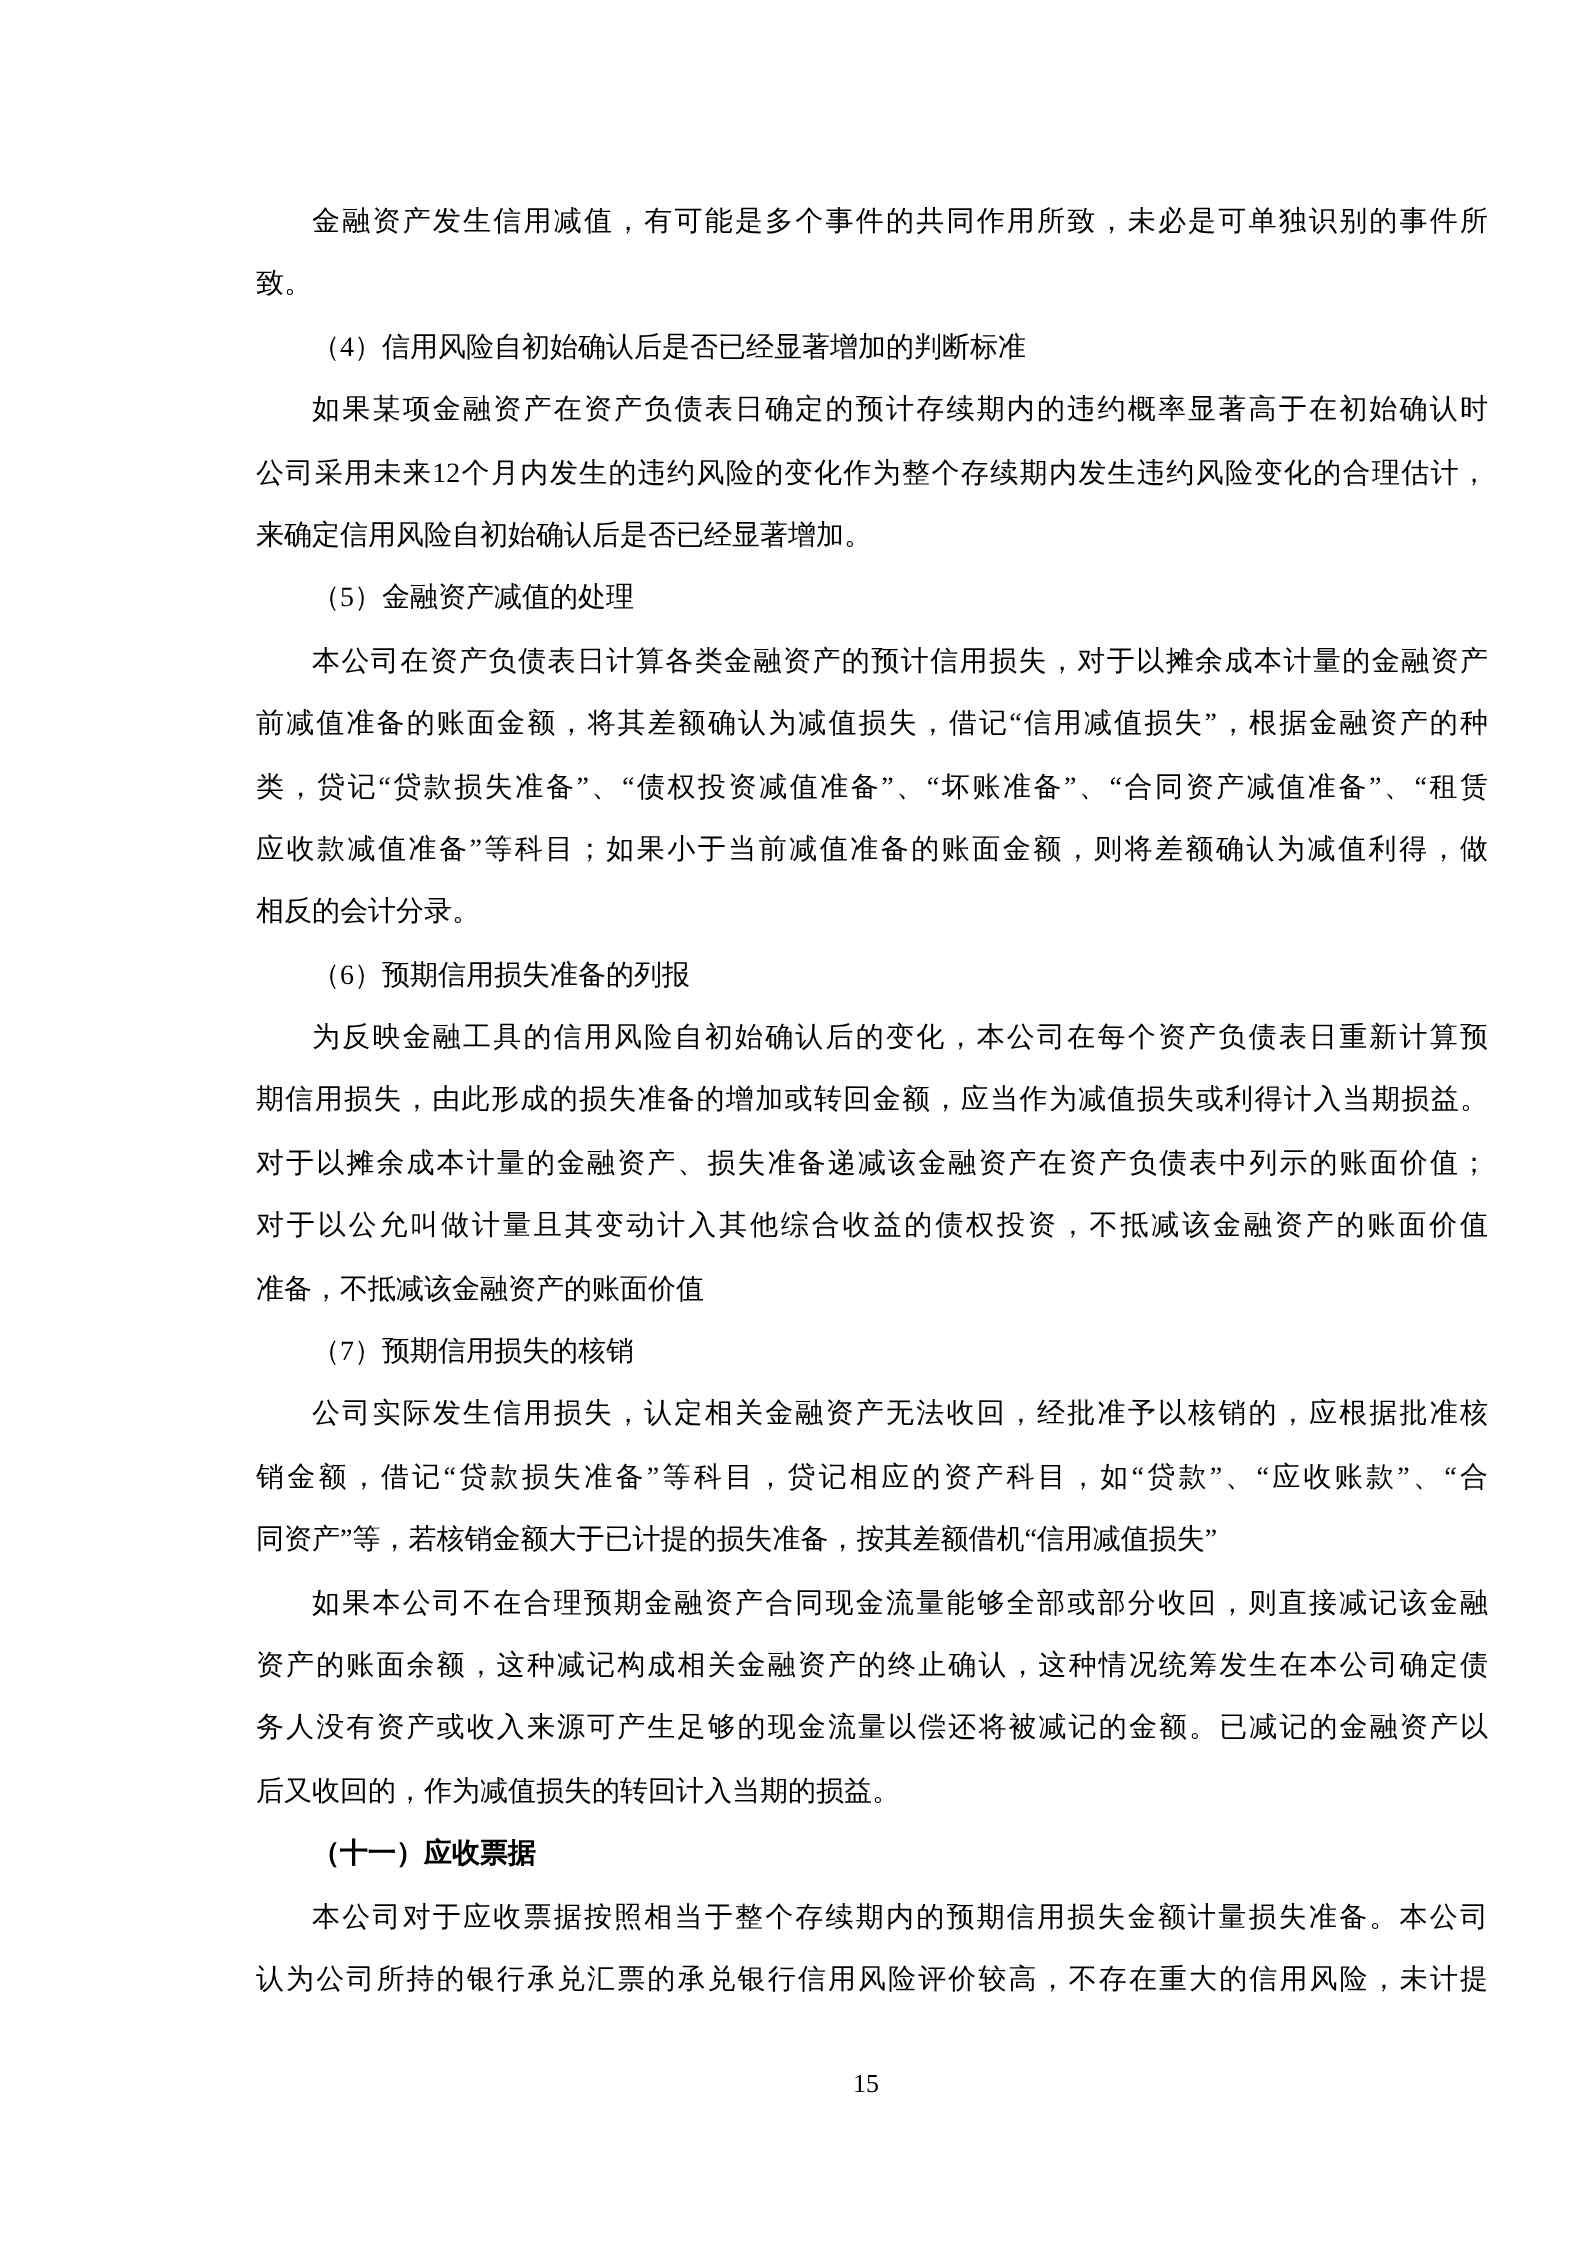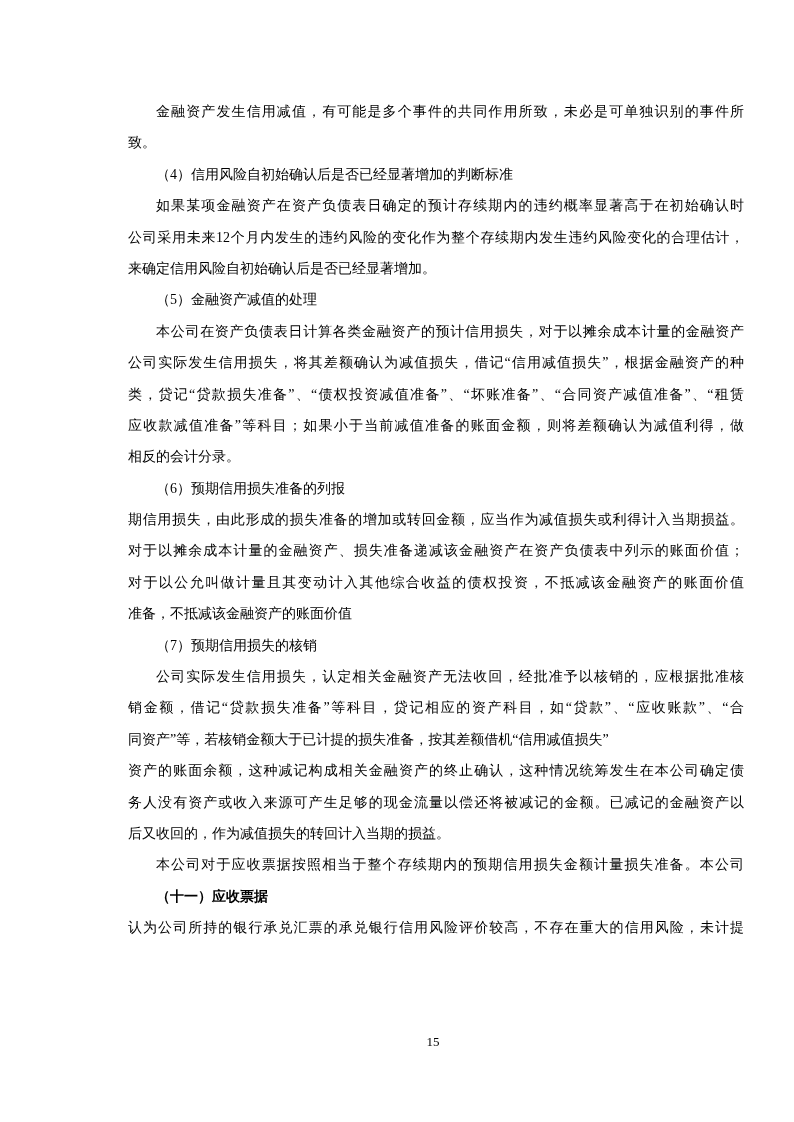--- a/index.html
+++ b/index.html
@@ -55,34 +55,36 @@
 <div class="page">
   <div class="content">
       <div class="line indent justify">金融资产发生信用减值，有可能是多个事件的共同作用所致，未必是可单独识别的事件所</div>
       <div class="line">致。</div>
       <div class="line indent">（4）信用风险自初始确认后是否已经显著增加的判断标准</div>
       <div class="line indent justify">如果某项金融资产在资产负债表日确定的预计存续期内的违约概率显著高于在初始确认时</div>
       <div class="line justify">公司采用未来12个月内发生的违约风险的变化作为整个存续期内发生违约风险变化的合理估计，</div>
       <div class="line">来确定信用风险自初始确认后是否已经显著增加。</div>
       <div class="line indent">（5）金融资产减值的处理</div>
       <div class="line indent justify">本公司在资产负债表日计算各类金融资产的预计信用损失，对于以摊余成本计量的金融资产</div>
-      <div class="line justify">公司实际发生信用损失，将其差额确认为减值损失，借记“信用减值损失”，根据金融资产的种</div>
+      <div class="line justify">前减值准备的账面金额，将其差额确认为减值损失，借记“信用减值损失”，根据金融资产的种</div>
       <div class="line justify">类，贷记“贷款损失准备”、“债权投资减值准备”、“坏账准备”、“合同资产减值准备”、“租赁</div>
       <div class="line justify">应收款减值准备”等科目；如果小于当前减值准备的账面金额，则将差额确认为减值利得，做</div>
       <div class="line">相反的会计分录。</div>
       <div class="line indent">（6）预期信用损失准备的列报</div>
+      <div class="line indent justify">为反映金融工具的信用风险自初始确认后的变化，本公司在每个资产负债表日重新计算预</div>
       <div class="line justify">期信用损失，由此形成的损失准备的增加或转回金额，应当作为减值损失或利得计入当期损益。</div>
       <div class="line justify">对于以摊余成本计量的金融资产、损失准备递减该金融资产在资产负债表中列示的账面价值；</div>
       <div class="line justify">对于以公允叫做计量且其变动计入其他综合收益的债权投资，不抵减该金融资产的账面价值</div>
       <div class="line">准备，不抵减该金融资产的账面价值</div>
       <div class="line indent">（7）预期信用损失的核销</div>
       <div class="line indent justify">公司实际发生信用损失，认定相关金融资产无法收回，经批准予以核销的，应根据批准核</div>
       <div class="line justify">销金额，借记“贷款损失准备”等科目，贷记相应的资产科目，如“贷款”、“应收账款”、“合</div>
       <div class="line">同资产”等，若核销金额大于已计提的损失准备，按其差额借机“信用减值损失”</div>
+      <div class="line indent justify">如果本公司不在合理预期金融资产合同现金流量能够全部或部分收回，则直接减记该金融</div>
       <div class="line justify">资产的账面余额，这种减记构成相关金融资产的终止确认，这种情况统筹发生在本公司确定债</div>
       <div class="line justify">务人没有资产或收入来源可产生足够的现金流量以偿还将被减记的金额。已减记的金融资产以</div>
       <div class="line">后又收回的，作为减值损失的转回计入当期的损益。</div>
+      <div class="line indent bold">（十一）应收票据</div>
       <div class="line indent justify">本公司对于应收票据按照相当于整个存续期内的预期信用损失金额计量损失准备。本公司</div>
-      <div class="line indent bold">（十一）应收票据</div>
       <div class="line justify">认为公司所持的银行承兑汇票的承兑银行信用风险评价较高，不存在重大的信用风险，未计提</div>
     </div>
   <div class="pageno">15</div>
 </div>
 
 </body></html>

